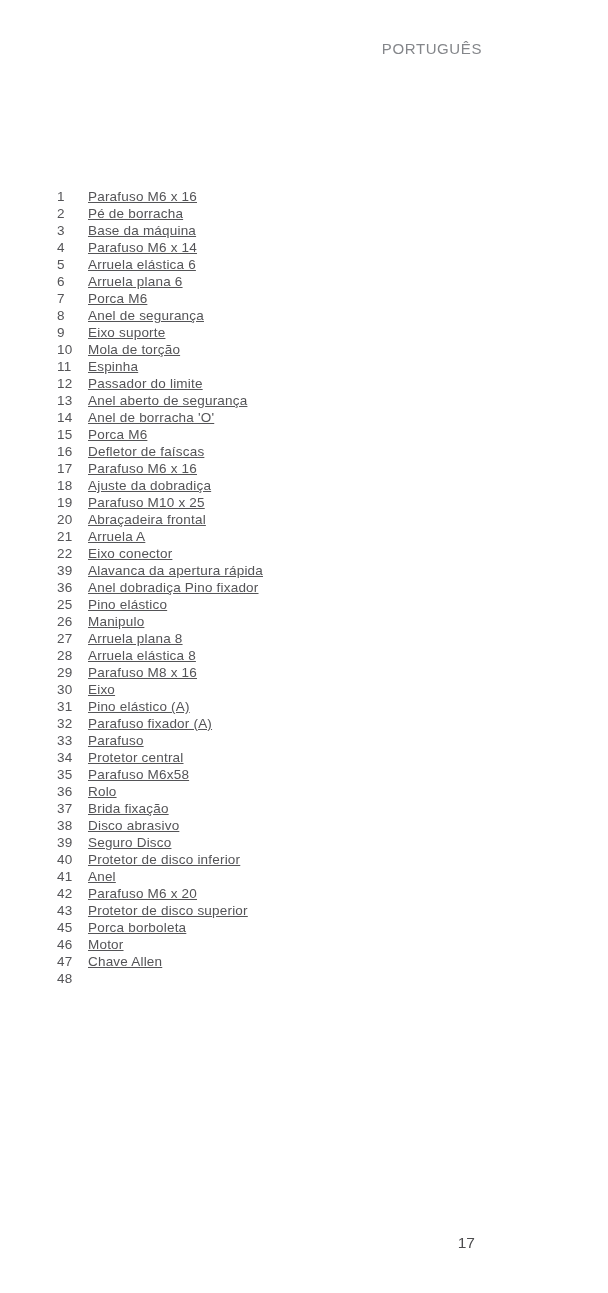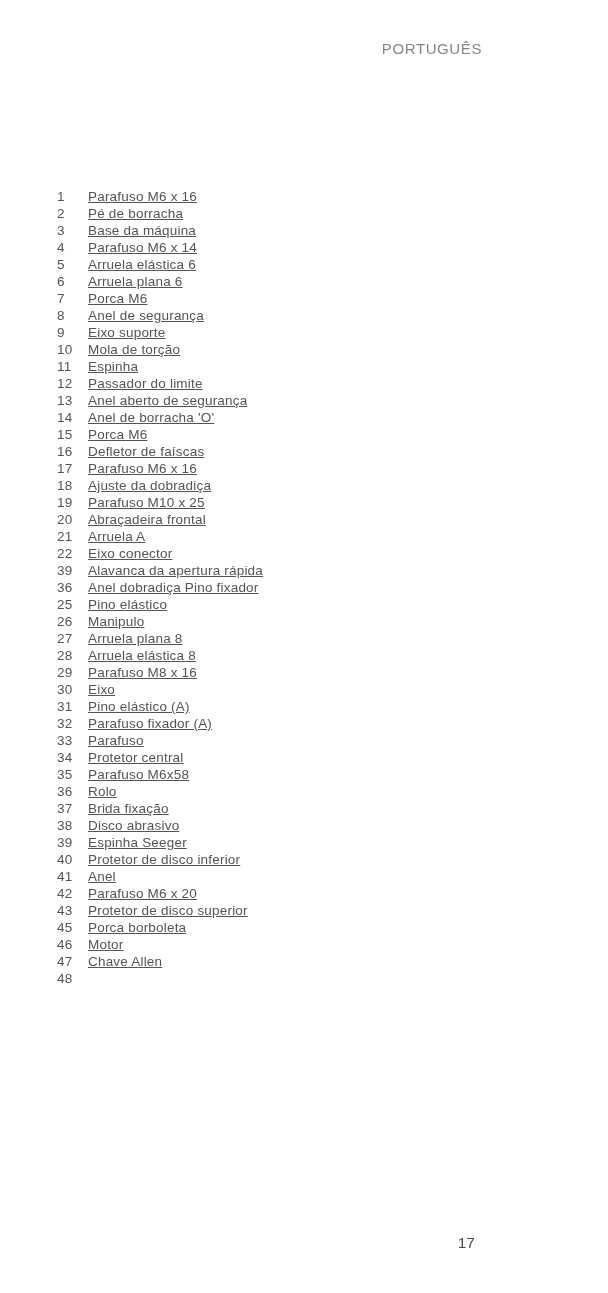--- a/index.html
+++ b/index.html
@@ -210,21 +210,21 @@
       <div class="part-row">
         <span class="part-num">37</span>
         <span class="part-label">Brida fixação</span>
       </div>
       <div class="part-row">
         <span class="part-num">38</span>
         <span class="part-label">Disco abrasivo</span>
       </div>
       <div class="part-row">
         <span class="part-num">39</span>
-        <span class="part-label">Espinha Seeger</span>
+        <span class="part-label">Seguro Disco</span>
       </div>
       <div class="part-row">
         <span class="part-num">40</span>
         <span class="part-label">Protetor de disco inferior</span>
       </div>
       <div class="part-row">
         <span class="part-num">41</span>
         <span class="part-label">Anel</span>
       </div>
       <div class="part-row">

